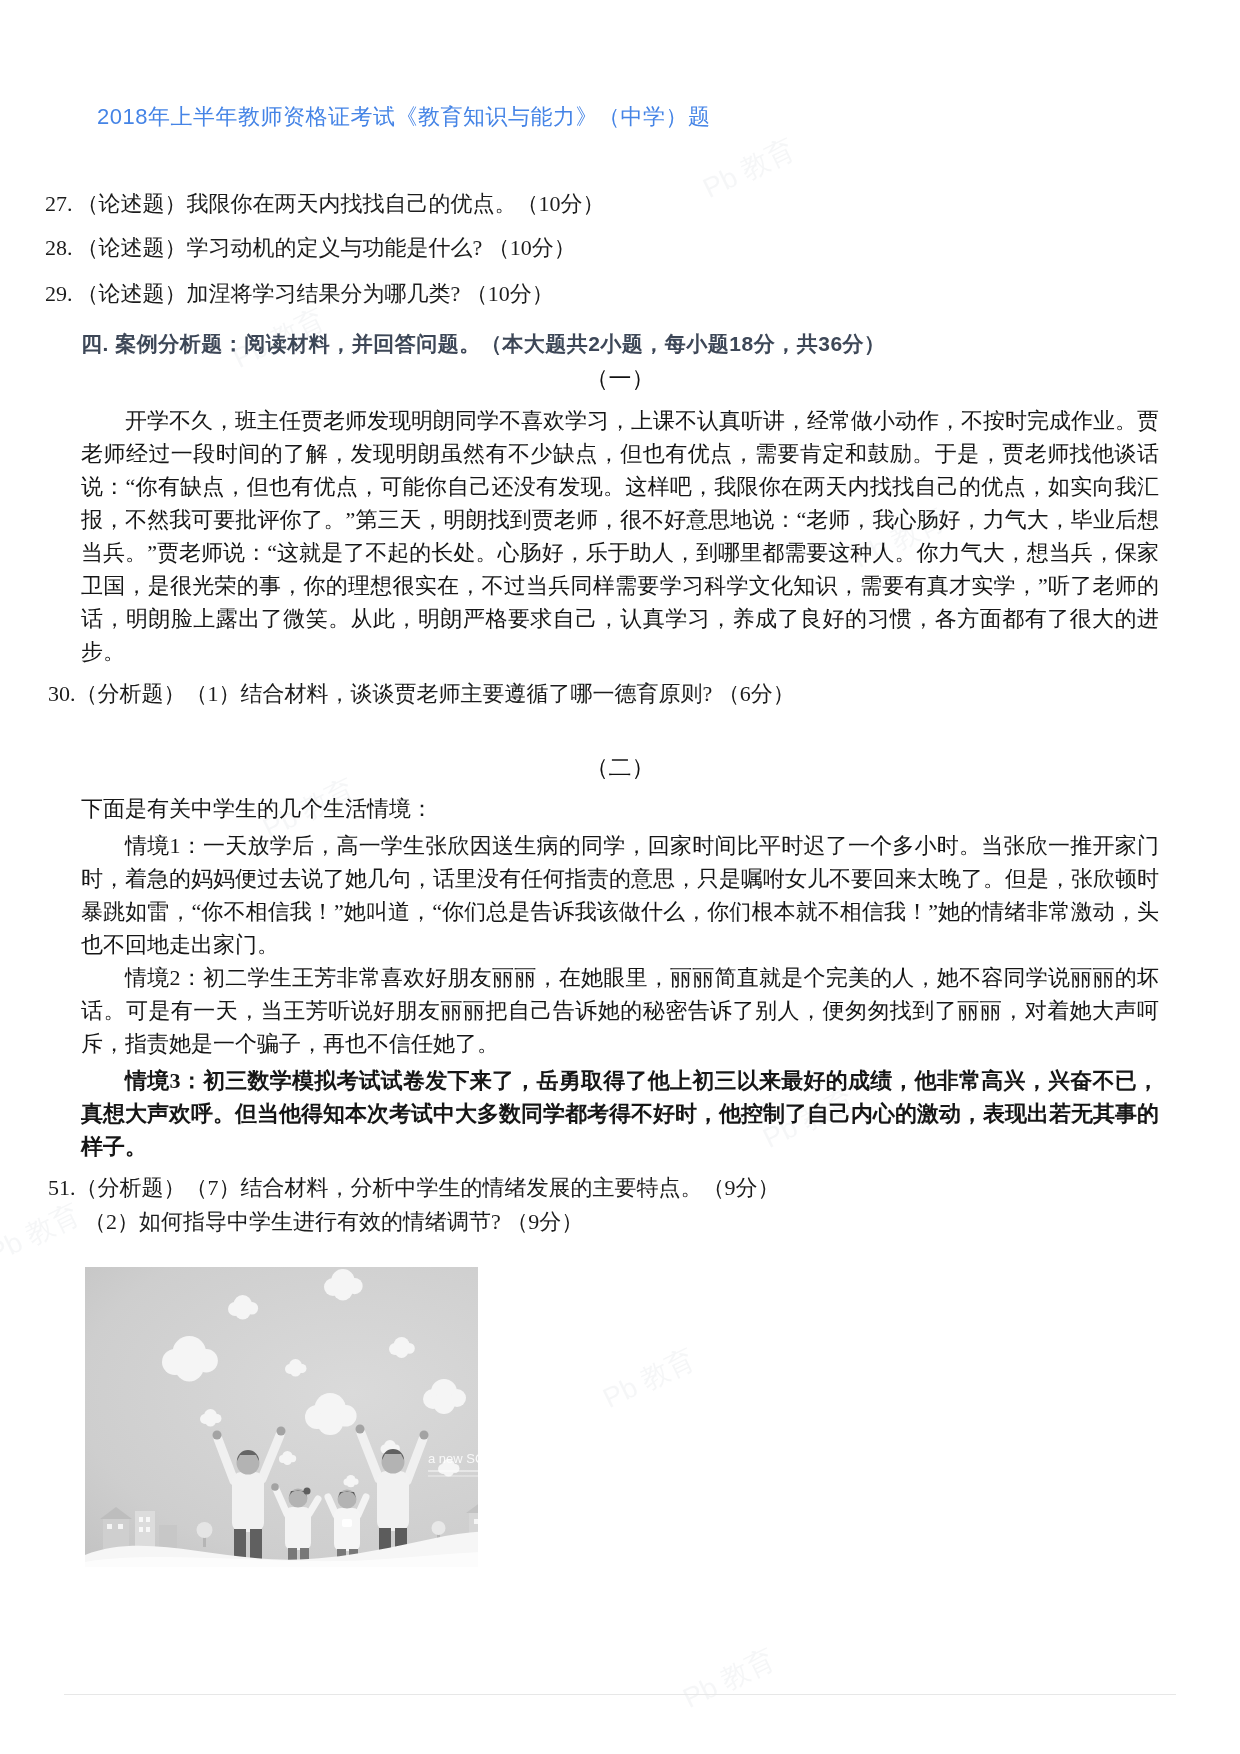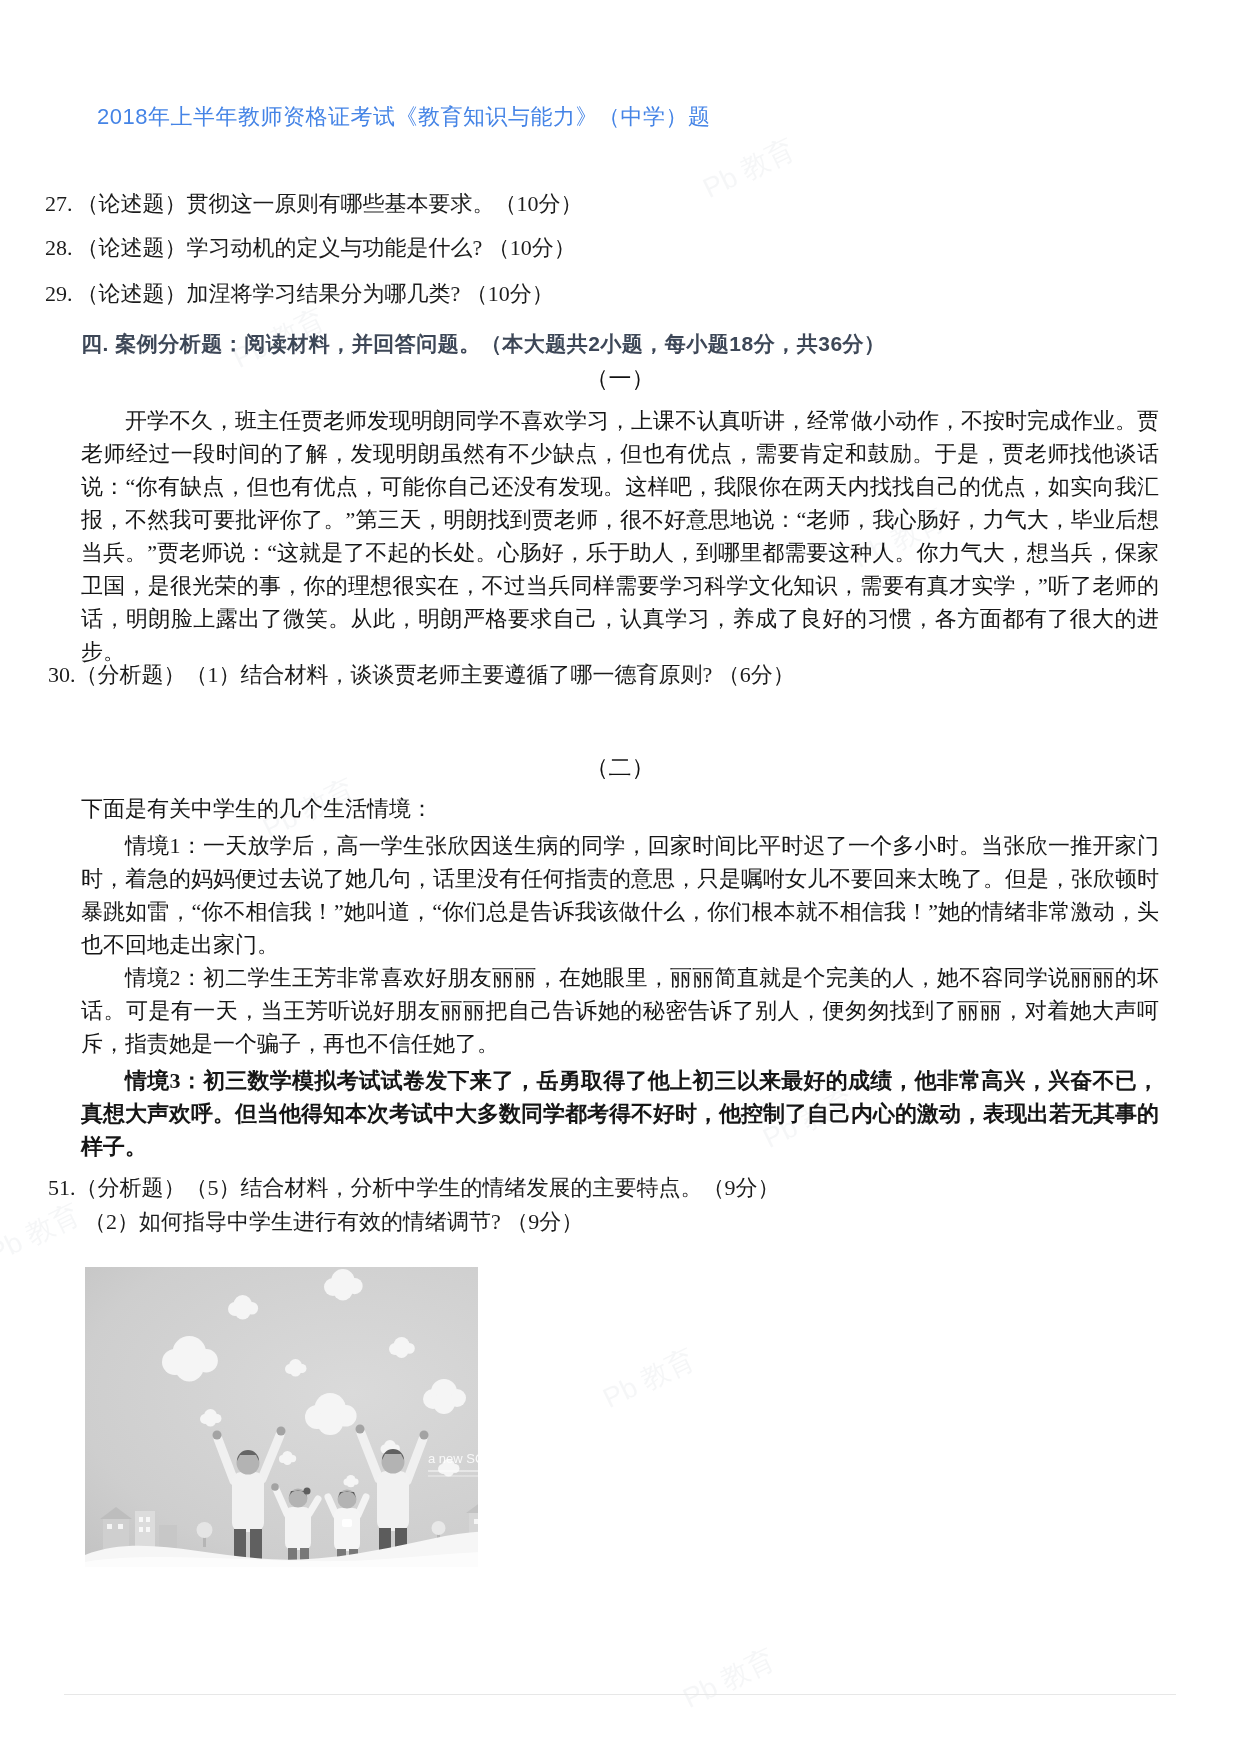--- a/index.html
+++ b/index.html
@@ -87,49 +87,49 @@
   <div class="watermark" style="left:850px;top:520px;">Pb 教育</div>
   <div class="watermark" style="left:260px;top:790px;">Pb 教育</div>
   <div class="watermark" style="left:760px;top:1100px;">Pb 教育</div>
   <div class="watermark" style="left:-15px;top:1215px;">Pb 教育</div>
   <div class="watermark" style="left:600px;top:1360px;">Pb 教育</div>
   <div class="watermark" style="left:680px;top:1660px;">Pb 教育</div>
 
   <div class="abs doc-title" style="left:97px;top:102px;">2018年上半年教师资格证考试《教育知识与能力》（中学）题</div>
 
   <div class="abs question" style="left:45px;top:189px;">
-    <span class="qnum">27.</span><span>（论述题）贯彻这一原则有哪些基本要求。（10分）</span>
+    <span class="qnum">27.</span><span>（论述题）我限你在两天内找找自己的优点。（10分）</span>
   </div>
   <div class="abs question" style="left:45px;top:233px;">
     <span class="qnum">28.</span><span>（论述题）学习动机的定义与功能是什么? （10分）</span>
   </div>
   <div class="abs question" style="left:45px;top:279px;">
     <span class="qnum">29.</span><span>（论述题）加涅将学习结果分为哪几类? （10分）</span>
   </div>
 
   <div class="abs section-heading" style="left:81px;top:330px;">四. 案例分析题：阅读材料，并回答问题。（本大题共2小题，每小题18分，共36分）</div>
 
   <div class="abs case-marker" style="left:81px;top:362px;">（一）</div>
 
   <div class="abs para" style="left:81px;top:404px;">开学不久，班主任贾老师发现明朗同学不喜欢学习，上课不认真听讲，经常做小动作，不按时完成作业。贾老师经过一段时间的了解，发现明朗虽然有不少缺点，但也有优点，需要肯定和鼓励。于是，贾老师找他谈话说：“你有缺点，但也有优点，可能你自己还没有发现。这样吧，我限你在两天内找找自己的优点，如实向我汇报，不然我可要批评你了。”第三天，明朗找到贾老师，很不好意思地说：“老师，我心肠好，力气大，毕业后想当兵。”贾老师说：“这就是了不起的长处。心肠好，乐于助人，到哪里都需要这种人。你力气大，想当兵，保家卫国，是很光荣的事，你的理想很实在，不过当兵同样需要学习科学文化知识，需要有真才实学，”听了老师的话，明朗脸上露出了微笑。从此，明朗严格要求自己，认真学习，养成了良好的习惯，各方面都有了很大的进步。</div>
 
-  <div class="abs q-line" style="left:48px;top:658px;">
+  <div class="abs q-line" style="left:48px;top:677px;">
     <span class="qnum">30.</span><span>（分析题）（1）结合材料，谈谈贾老师主要遵循了哪一德育原则? （6分）</span>
   </div>
 
   <div class="abs case-marker" style="left:81px;top:751px;">（二）</div>
 
   <div class="abs para no-indent" style="left:81px;top:792px;">下面是有关中学生的几个生活情境：</div>
 
   <div class="abs para" style="left:81px;top:829px;">情境1：一天放学后，高一学生张欣因送生病的同学，回家时间比平时迟了一个多小时。当张欣一推开家门时，着急的妈妈便过去说了她几句，话里没有任何指责的意思，只是嘱咐女儿不要回来太晚了。但是，张欣顿时暴跳如雷，“你不相信我！”她叫道，“你们总是告诉我该做什么，你们根本就不相信我！”她的情绪非常激动，头也不回地走出家门。</div>
   <div class="abs para" style="left:81px;top:961px;">情境2：初二学生王芳非常喜欢好朋友丽丽，在她眼里，丽丽简直就是个完美的人，她不容同学说丽丽的坏话。可是有一天，当王芳听说好朋友丽丽把自己告诉她的秘密告诉了别人，便匆匆找到了丽丽，对着她大声呵斥，指责她是一个骗子，再也不信任她了。</div>
   <div class="abs para" style="left:81px;top:1064px;font-weight:bold;">情境3：初三数学模拟考试试卷发下来了，岳勇取得了他上初三以来最好的成绩，他非常高兴，兴奋不已，真想大声欢呼。但当他得知本次考试中大多数同学都考得不好时，他控制了自己内心的激动，表现出若无其事的样子。</div>
 
   <div class="abs q-line" style="left:48px;top:1171px;">
-    <span class="qnum">51.</span><span>（分析题）（5）结合材料，分析中学生的情绪发展的主要特点。（9分）</span>
+    <span class="qnum">51.</span><span>（分析题）（7）结合材料，分析中学生的情绪发展的主要特点。（9分）</span>
   </div>
   <div class="abs q-line" style="left:84px;top:1205px;">（2）如何指导中学生进行有效的情绪调节? （9分）</div>
 
   <div class="abs illustration" style="left:85px;top:1240px;">
     <svg width="485" height="300" viewBox="0 0 485 300" xmlns="http://www.w3.org/2000/svg">
       <defs>
         <radialGradient id="bgGrad" cx="55%" cy="42%" r="80%">
           <stop offset="0%" stop-color="#dadada"></stop>
           <stop offset="70%" stop-color="#cecece"></stop>
           <stop offset="100%" stop-color="#c2c2c2"></stop>

